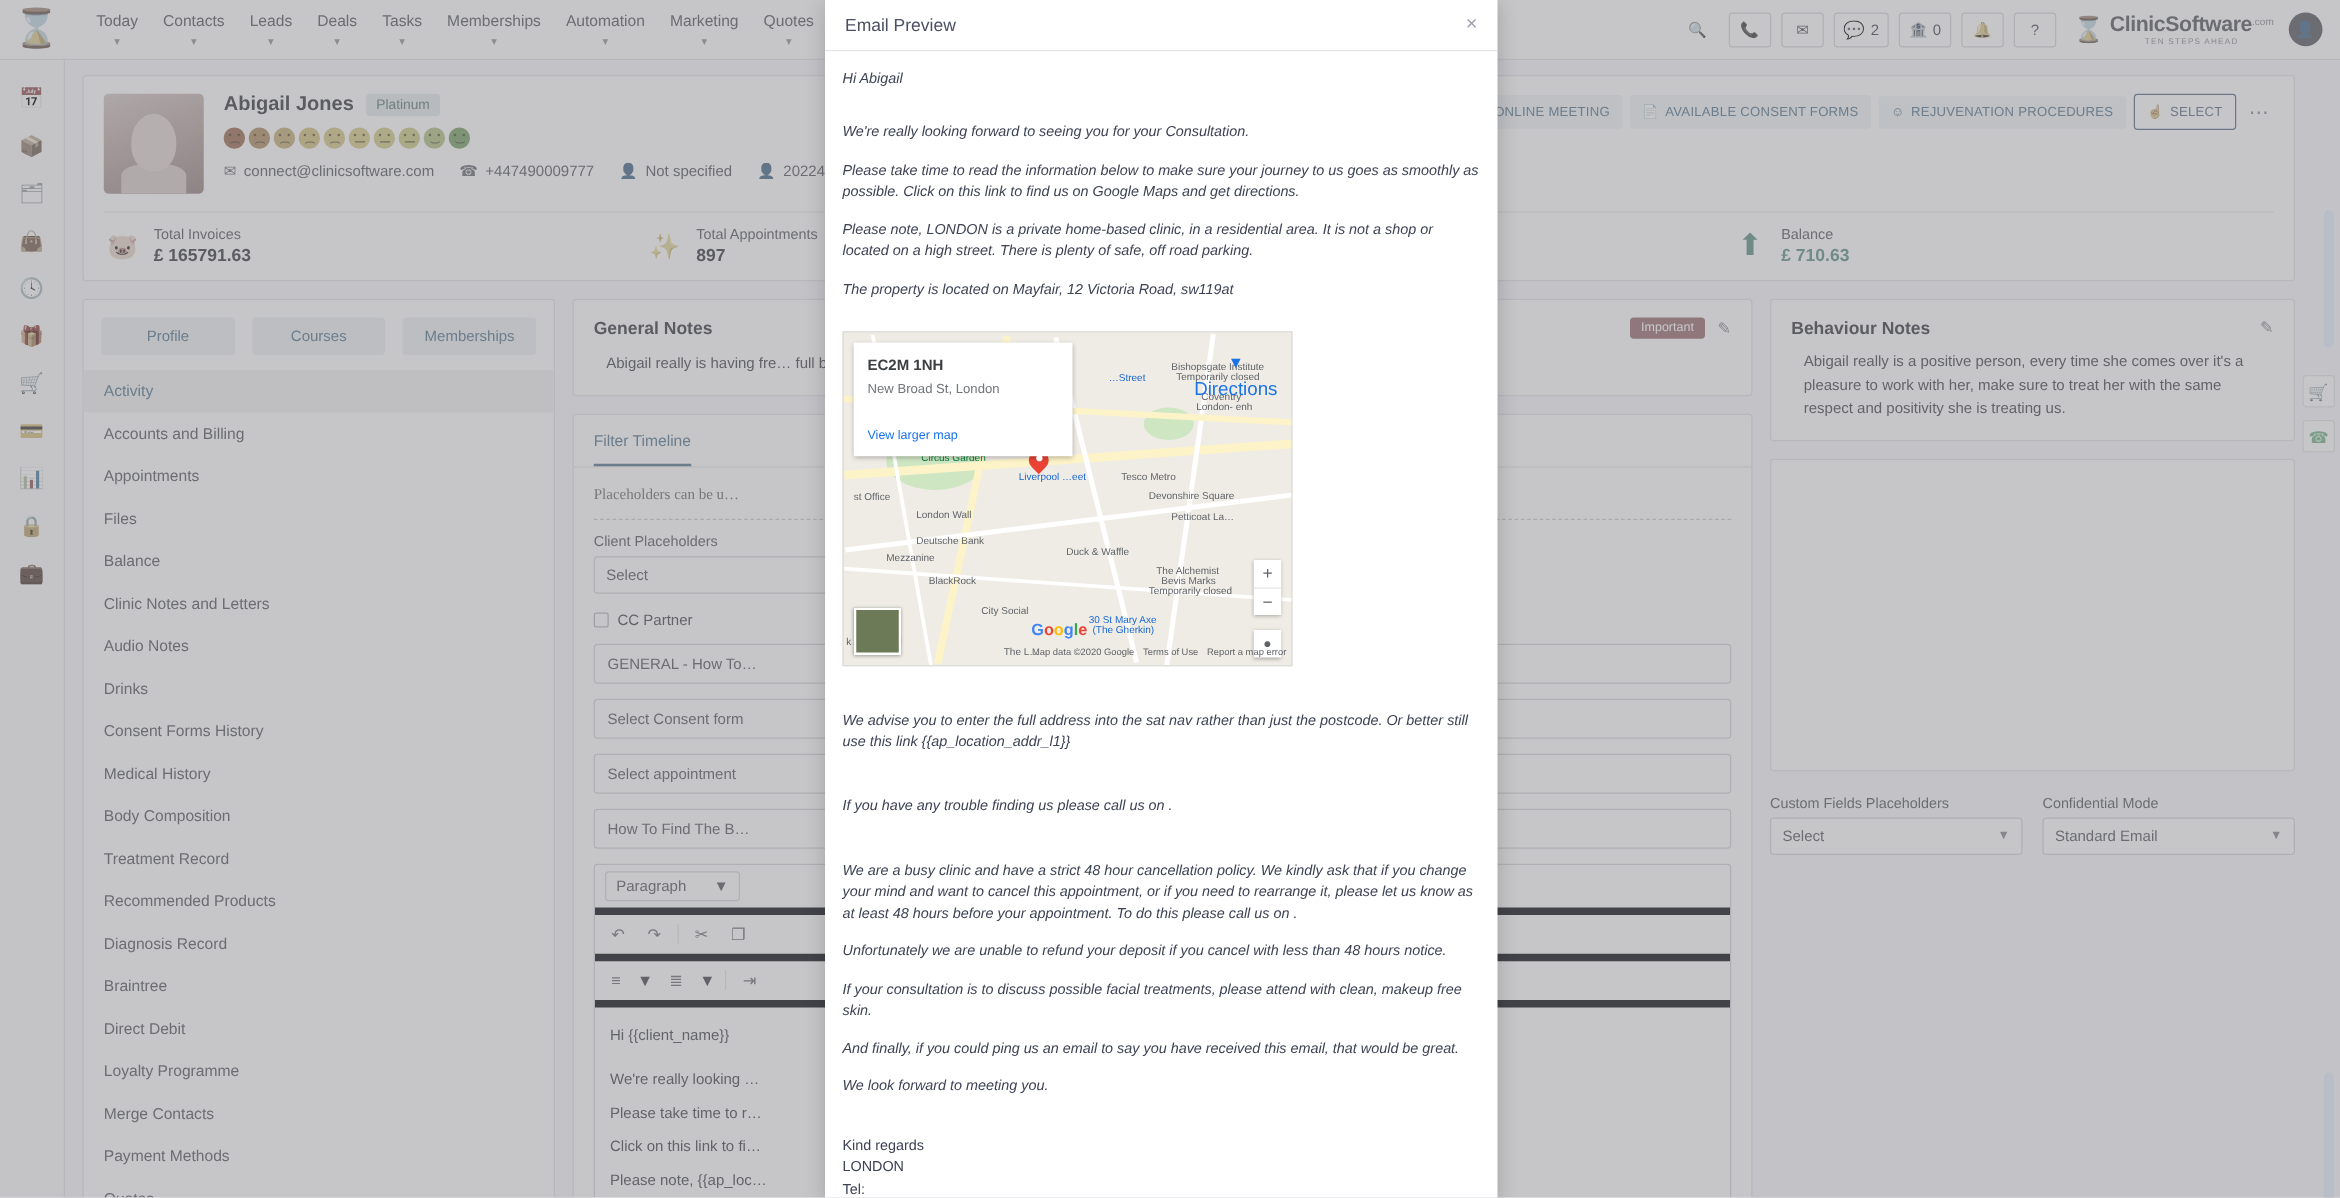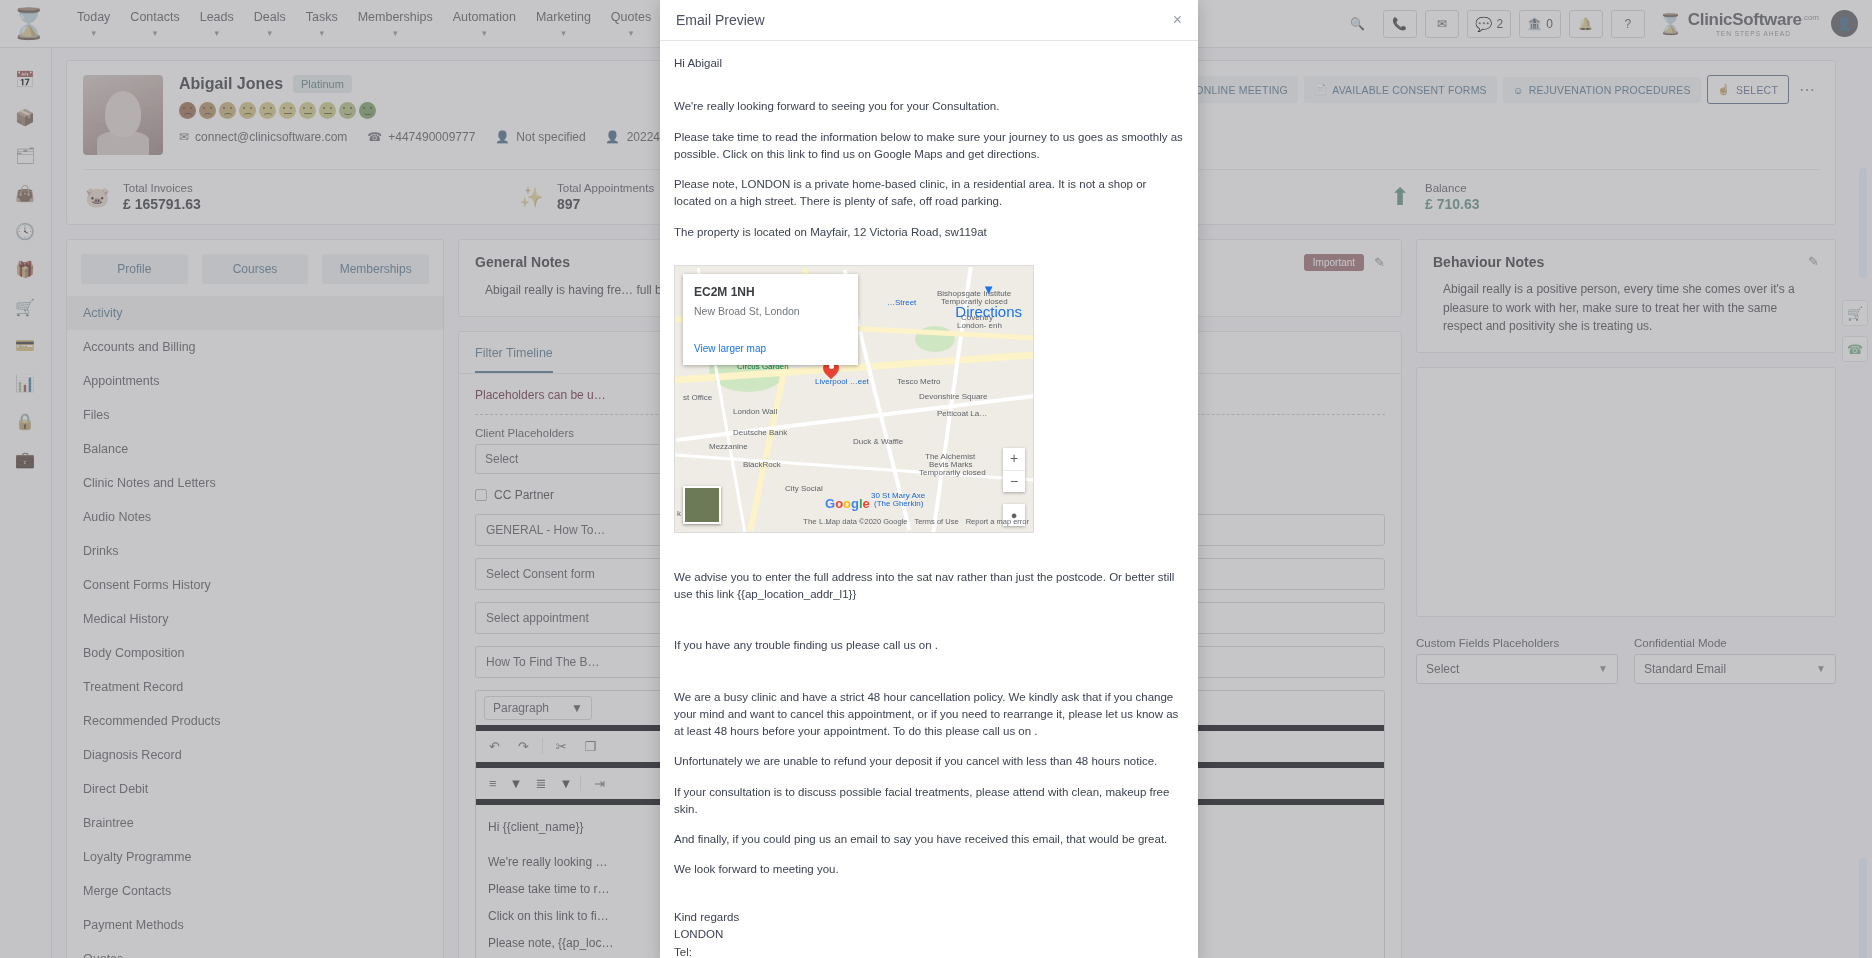--- a/index.html
+++ b/index.html
@@ -135,21 +135,21 @@
   .panel-head { padding:14px 16px 0 16px; display:flex; align-items:flex-start; justify-content:space-between; }
   .panel-title { font-size:14px; font-weight:bold; color:#3d4254; }
   .panel-body { padding:10px 16px 16px 26px; font-size:12px; line-height:1.55; color:#4a4f63; }
   .pencil { color:#8a8fa0; font-size:13px; cursor:pointer; }
   .pill-important { background:#d9626b; color:#fff; font-size:10px; padding:3px 9px; border-radius:3px; }
 
   .filter-row { padding:14px 16px 0 16px; display:flex; gap:26px; border-bottom:1px solid #e7e9ee;}
   .filter-tab { font-size:12.5px; color:#5b6073; padding-bottom:11px; cursor:pointer;text-align:right;}
   .filter-tab.active { color:#2e86c8; border-bottom:2px solid #2e86c8; }
 
-  .ph-note { padding:14px 16px 0 16px; font-size:12px; color:#be185d; }
+  .ph-note { padding:14px 16px 0 16px; font-size:12px; color:#737373;font-family:Liberation Serif, serif; }
   .dashed { border-top:1px dashed #c9ccd4; margin:12px 16px; }
 
   .field-grid { display:grid; grid-template-columns:repeat(4,1fr); gap:12px 16px; padding:0 16px; }
   .field-label { font-size:11.5px; color:#5b6073; margin-bottom:5px; }
   .sel {
     width:100%; height:30px; border:1px solid #d3d7de; border-radius:3px; background:#fff;
     display:flex; align-items:center; padding:0 9px; font-size:12px; color:#5b6073;
     justify-content:space-between; cursor:pointer;
   }
   .sel .cv { color:#8a8fa0; font-size:10px; }
@@ -176,21 +176,21 @@
     background:#ffffff; box-shadow:0 2px 16px rgba(0,0,0,.18);
     display:flex; flex-direction:column; overflow:hidden;
   }
   .modal-head {
     height:41px; flex:0 0 41px; border-bottom:1px solid #e3e5e9;
     display:flex; align-items:center; padding:0 16px;
   }
   .modal-title { font-size:14px; color:#4a4f63; }
   .modal-x { margin-left:auto; font-size:16px; color:#9aa0ad; cursor:pointer; line-height:1;}
   .modal-body { flex:1 1 auto; padding:14px 14px 10px 14px; overflow:hidden; font-size:11.5px; color:#3d4254; line-height:1.5; }
-  .mp { margin-bottom:13px; }
+  .mp { margin-bottom:13px;font-style:italic; }
   .sig-line { line-height:1.55; }
 
   
   .map-wrap {
     width:360px; height:268px; margin:24px 0 36px 0; position:relative;
     background:#e9e7e1; overflow:hidden; border:1px solid #dcdcdc;
   }
   .map-bg { position:absolute; inset:0; background:
       linear-gradient(95deg, #efece5 0%, #efece5 100%);
   }
@@ -478,22 +478,22 @@
               <div class="side-item">Balance</div>
               <div class="side-item">Clinic Notes and Letters</div>
               <div class="side-item">Audio Notes</div>
               <div class="side-item">Drinks</div>
               <div class="side-item">Consent Forms History</div>
               <div class="side-item">Medical History</div>
               <div class="side-item">Body Composition</div>
               <div class="side-item">Treatment Record</div>
               <div class="side-item">Recommended Products</div>
               <div class="side-item">Diagnosis Record</div>
+              <div class="side-item">Braintree</div>
               <div class="side-item">Direct Debit</div>
-              <div class="side-item">Braintree</div>
               <div class="side-item">Loyalty Programme</div>
               <div class="side-item">Merge Contacts</div>
               <div class="side-item">Payment Methods</div>
               <div class="side-item">Quotes</div>
             </div>
         </div>
       </div>
 
       <div class="col-mid">
         <div class="card">

